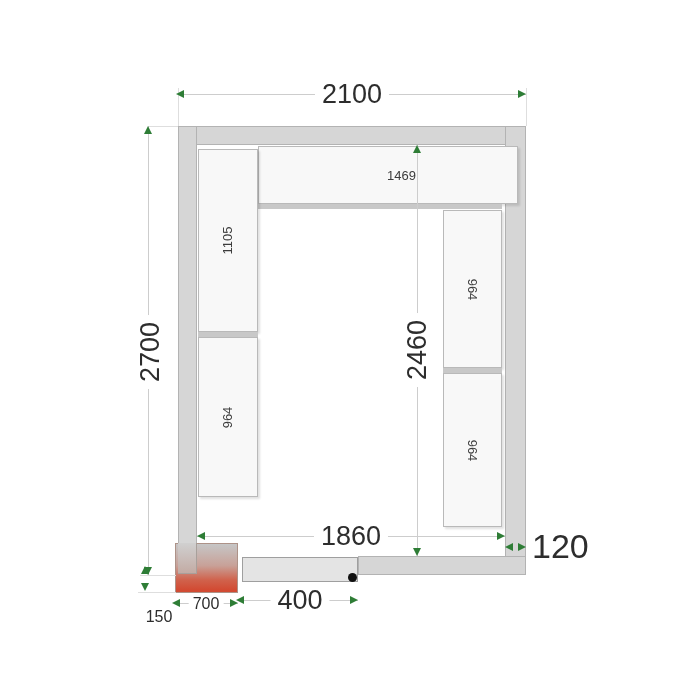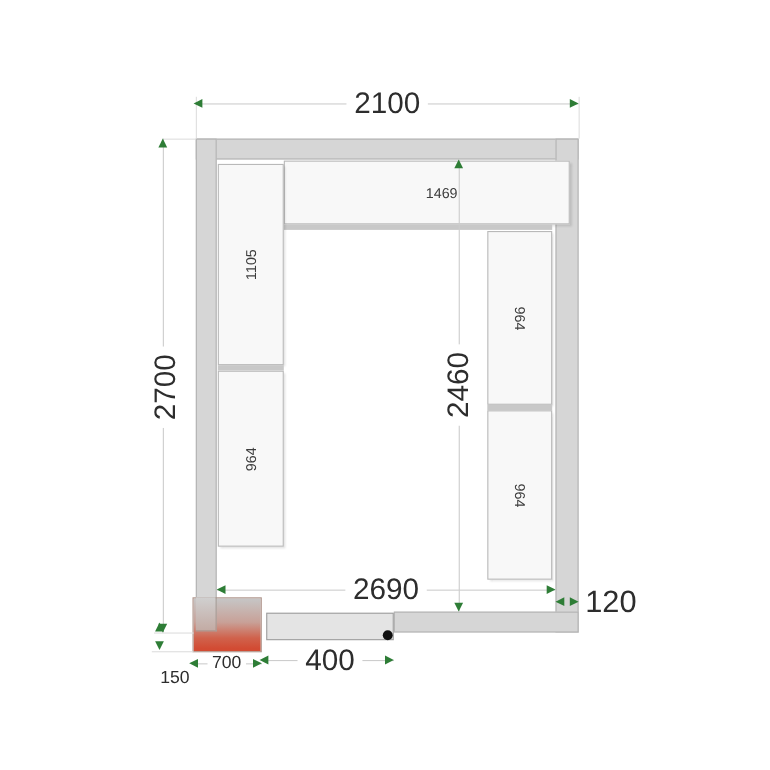--- a/index.html
+++ b/index.html
@@ -28,21 +28,21 @@
   .dimtext{
     font-size:27px;line-height:1.05;background:#ffffff;padding:0 7px;
     transform:translate(-50%,-50%);white-space:nowrap;
   }
   .dimtext.vert{transform:translate(-50%,-50%) rotate(-90deg);padding:0 7px;}
   .dimtext-sm{
     font-size:16px;line-height:1.05;background:#ffffff;padding:0 4px;
     transform:translate(-50%,-50%);white-space:nowrap;
   }
   .dimtext-side{
-    font-size:28px;line-height:1.05;transform:translate(0,-50%);white-space:nowrap;
+    font-size:34px;line-height:1.05;transform:translate(0,-50%);white-space:nowrap;
   }
   
   .ar{width:0;height:0;}
   .ar-l{border-top:4px solid transparent;border-bottom:4px solid transparent;border-right:8px solid #2e7d36;}
   .ar-r{border-top:4px solid transparent;border-bottom:4px solid transparent;border-left:8px solid #2e7d36;}
   .ar-u{border-left:4px solid transparent;border-right:4px solid transparent;border-bottom:8px solid #2e7d36;}
   .ar-d{border-left:4px solid transparent;border-right:4px solid transparent;border-top:8px solid #2e7d36;}
   
   .unit{
     background:linear-gradient(180deg,#c6c6c6 0%,#c8a198 45%,#d0624c 75%,#d24b33 95%);
@@ -107,21 +107,21 @@
   <div class="abs dimtext vert" style="left:150px;top:352px;">2700</div>
 
   <div class="abs vline" style="left:417px;top:145px;height:411px;"></div>
   <div class="abs ar ar-u" style="left:413px;top:145px;"></div>
   <div class="abs ar ar-d" style="left:413px;top:548px;"></div>
   <div class="abs dimtext vert" style="left:417px;top:350px;">2460</div>
 
   <div class="abs hline" style="left:197px;top:536px;width:308px;"></div>
   <div class="abs ar ar-l" style="left:197px;top:532px;"></div>
   <div class="abs ar ar-r" style="left:497px;top:532px;"></div>
-  <div class="abs dimtext" style="left:351px;top:536px;">2690</div>
+  <div class="abs dimtext" style="left:351px;top:536px;">1860</div>
 
   <div class="abs ar ar-l" style="left:505px;top:543px;"></div>
   <div class="abs ar ar-r" style="left:518px;top:543px;"></div>
   <div class="abs dimtext-side" style="left:532px;top:547px;">120</div>
 
   <div class="abs hline" style="left:242px;top:600px;width:116px;"></div>
   <div class="abs ar ar-l" style="left:236px;top:596px;"></div>
   <div class="abs ar ar-r" style="left:350px;top:596px;"></div>
   <div class="abs dimtext" style="left:300px;top:600px;">400</div>
 

